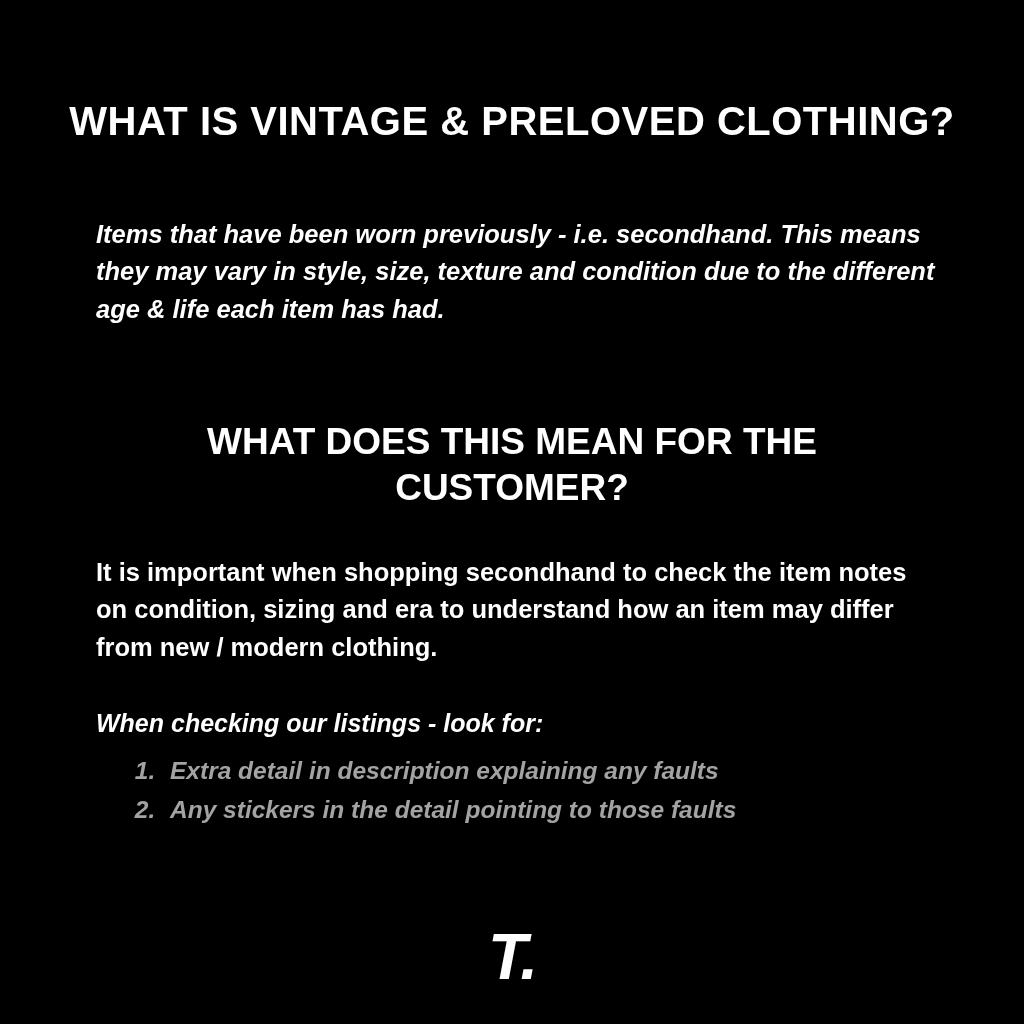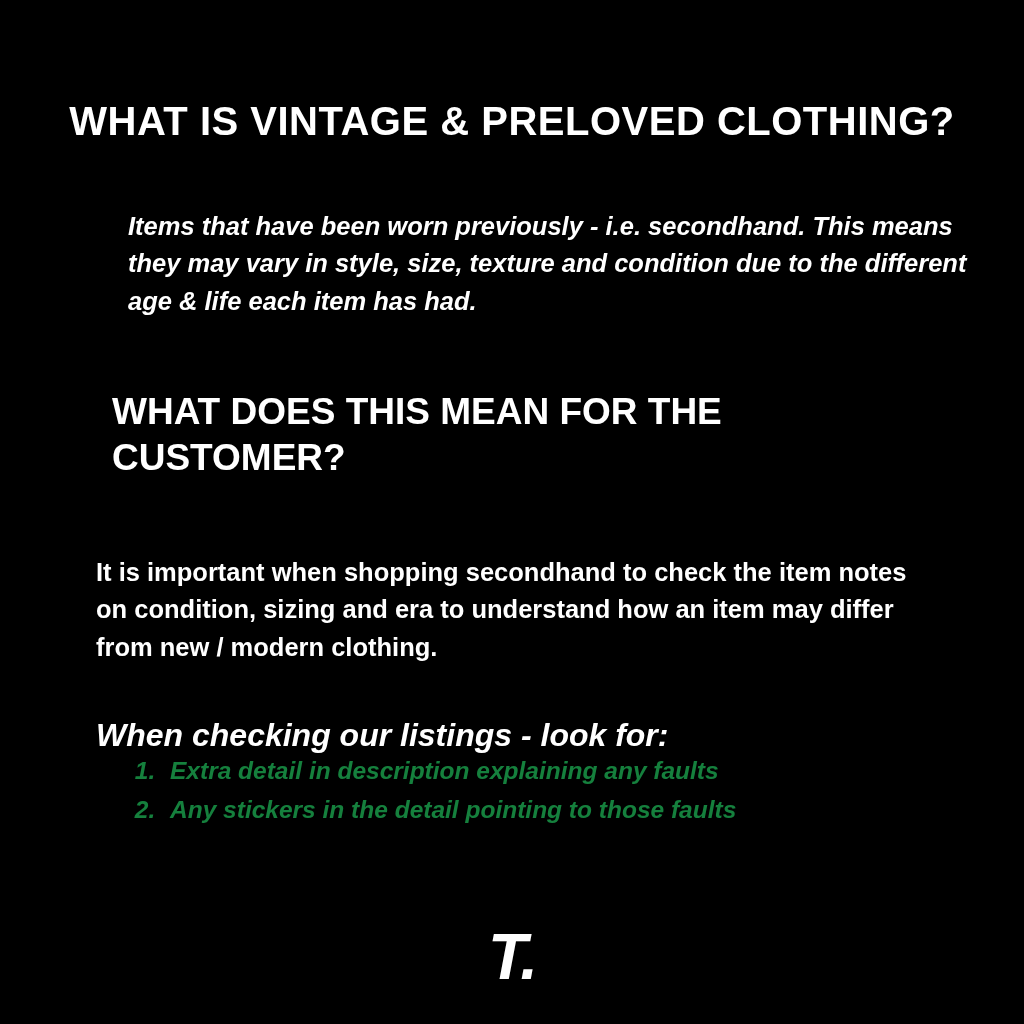--- a/index.html
+++ b/index.html
@@ -32,36 +32,36 @@
     font-weight: 900;
     font-style: normal;
     letter-spacing: 0.5px;
     line-height: 1.1;
     color: #ffffff;
     text-transform: uppercase;
   }
 
   .para-1 {
     position: absolute;
-    top: 182px;
+    top: 190px;
     left: 96px;
     width: 840px;
     font-size: 25.5px;
     font-weight: 700;
     font-style: italic;
     line-height: 1.48;
     color: #ffffff;
-    margin-left: 32px;
   }
 
   .heading-2 {
     position: absolute;
-    top: 358px;
+    top: 388px;
     left: 112px;
     width: 800px;
+    text-align: center;
     font-size: 37px;
     font-weight: 900;
     line-height: 1.25;
     color: #ffffff;
     text-transform: uppercase;
   }
 
   .para-2 {
     position: absolute;
     top: 528px;
@@ -71,39 +71,39 @@
     font-weight: 700;
     line-height: 1.48;
     color: #ffffff;
   }
 
   .para-3 {
     position: absolute;
     top: 680px;
     left: 96px;
     width: 840px;
-    font-size: 32px;
+    font-size: 25px;
     font-weight: 700;
     font-style: italic;
     line-height: 1.48;
     color: #ffffff;
   }
 
   .list {
     position: absolute;
     top: 752px;
     left: 118px;
     width: 860px;
     margin: 0;
     padding-left: 44px;
     font-size: 24.5px;
     font-weight: 700;
     font-style: italic;
     line-height: 1.58;
-    color: #15803d;
+    color: #a3a3a3;
   }
   .list li {
     padding-left: 8px;
   }
 
   .logo {
     position: absolute;
     left: 0;
     top: 925px;
     width: 1024px;

